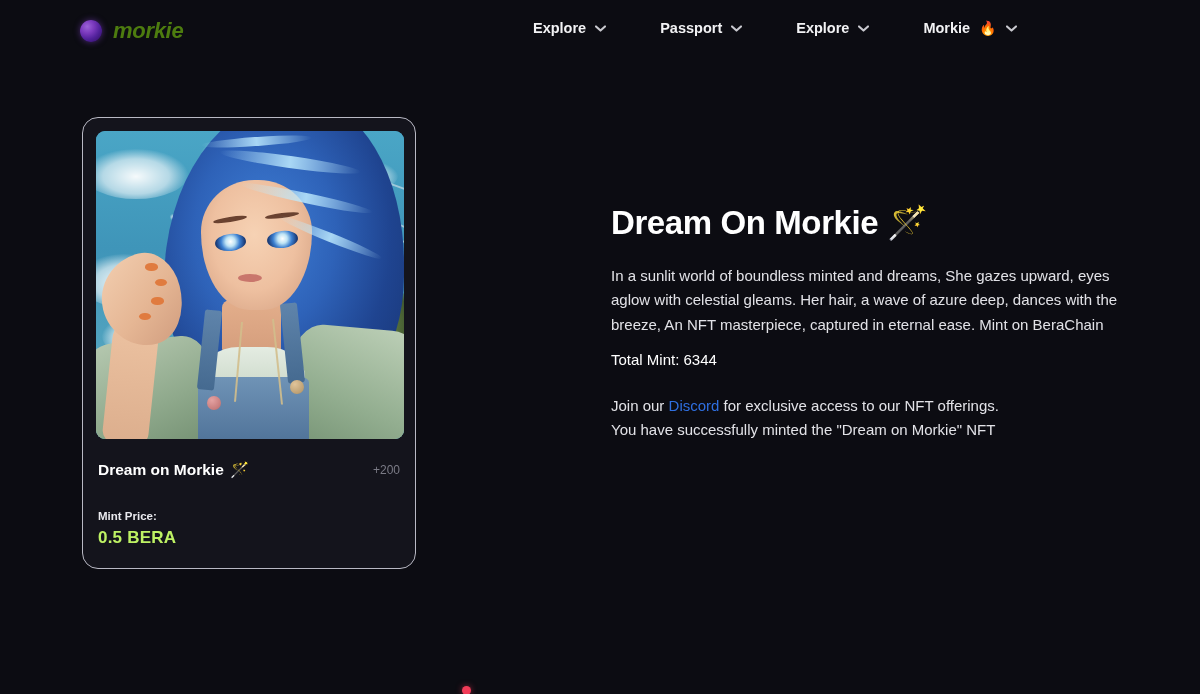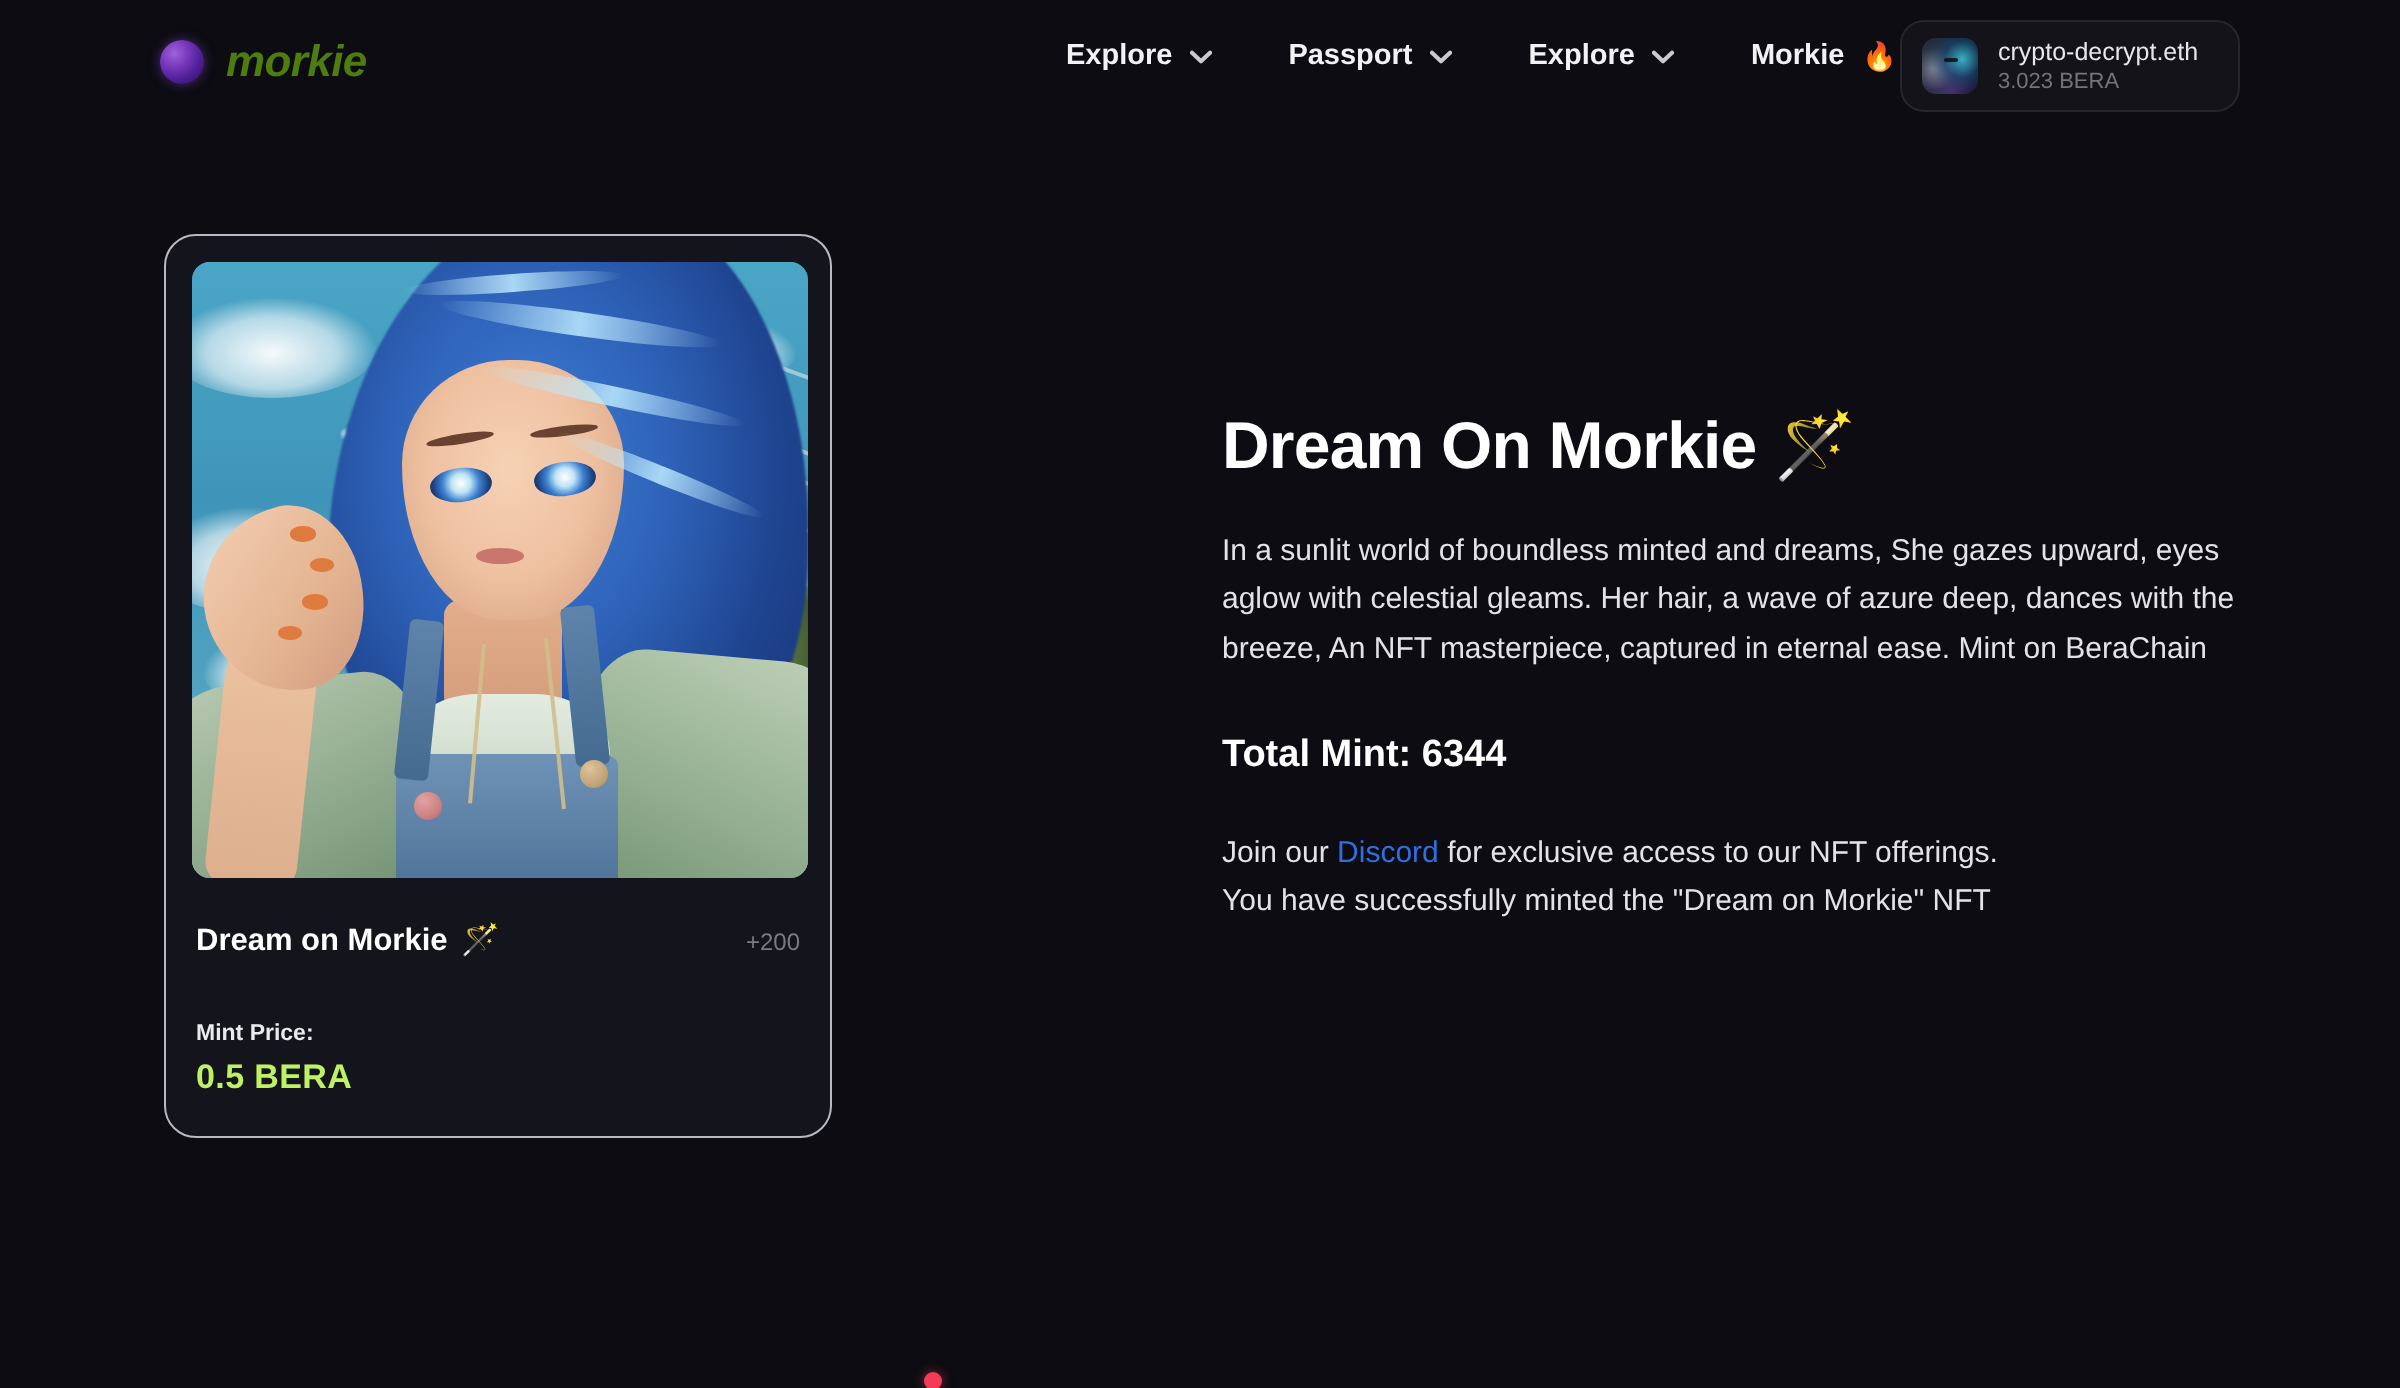--- a/index.html
+++ b/index.html
@@ -52,21 +52,21 @@
     letter-spacing: -0.3px;
     color: #4d7c0f;
   }
 
   .nav {
     position: absolute;
     left: 533px;
     top: 20px;
     display: flex;
     align-items: center;
-    gap: 38px;
+    gap: 54px;
   }
 
   .nav-item {
     display: flex;
     align-items: center;
     gap: 9px;
     cursor: pointer;
   }
 
   .nav-label {
@@ -414,23 +414,23 @@
 
   .detail-desc {
     margin-top: 22px;
     font-size: 15px;
     line-height: 24.3px;
     color: #e2e2e7;
     max-width: 528px;
   }
 
   .detail-total {
-    margin-top: 30px;
-    font-size: 19px;
-    font-weight: bold;
+    margin-top: 14px;
+    font-size: 15px;
+    font-weight: normal;
     color: #ffffff;
   }
 
   .detail-status {
     margin-top: 26px;
     font-size: 15px;
     line-height: 24px;
     color: #e2e2e7;
   }
 
@@ -487,30 +487,20 @@
     <div class="nav-item">
       <span class="nav-label">Morkie</span>
       <span class="nav-emoji">🔥</span>
       <svg class="chev" viewBox="0 0 11 7">
           <path d="M1 1.4 L5.5 5.6 L10 1.4"></path>
         </svg>
     </div>
 
   </nav>
 
-  <div class="wallet">
-    <div class="avatar">
-      <div class="av-a"></div>
-      <div class="av-b"></div>
-    </div>
-    <div class="wallet-text">
-      <div class="wallet-name">crypto-decrypt.eth</div>
-      <div class="wallet-bal">3.023 BERA</div>
-    </div>
-  </div>
 
 </div>
 
 <div class="card">
 
   <div class="art">
     <div class="sky"></div>
     <div class="cloud c1"></div>
     <div class="cloud c2"></div>
     <div class="cloud c3"></div>

